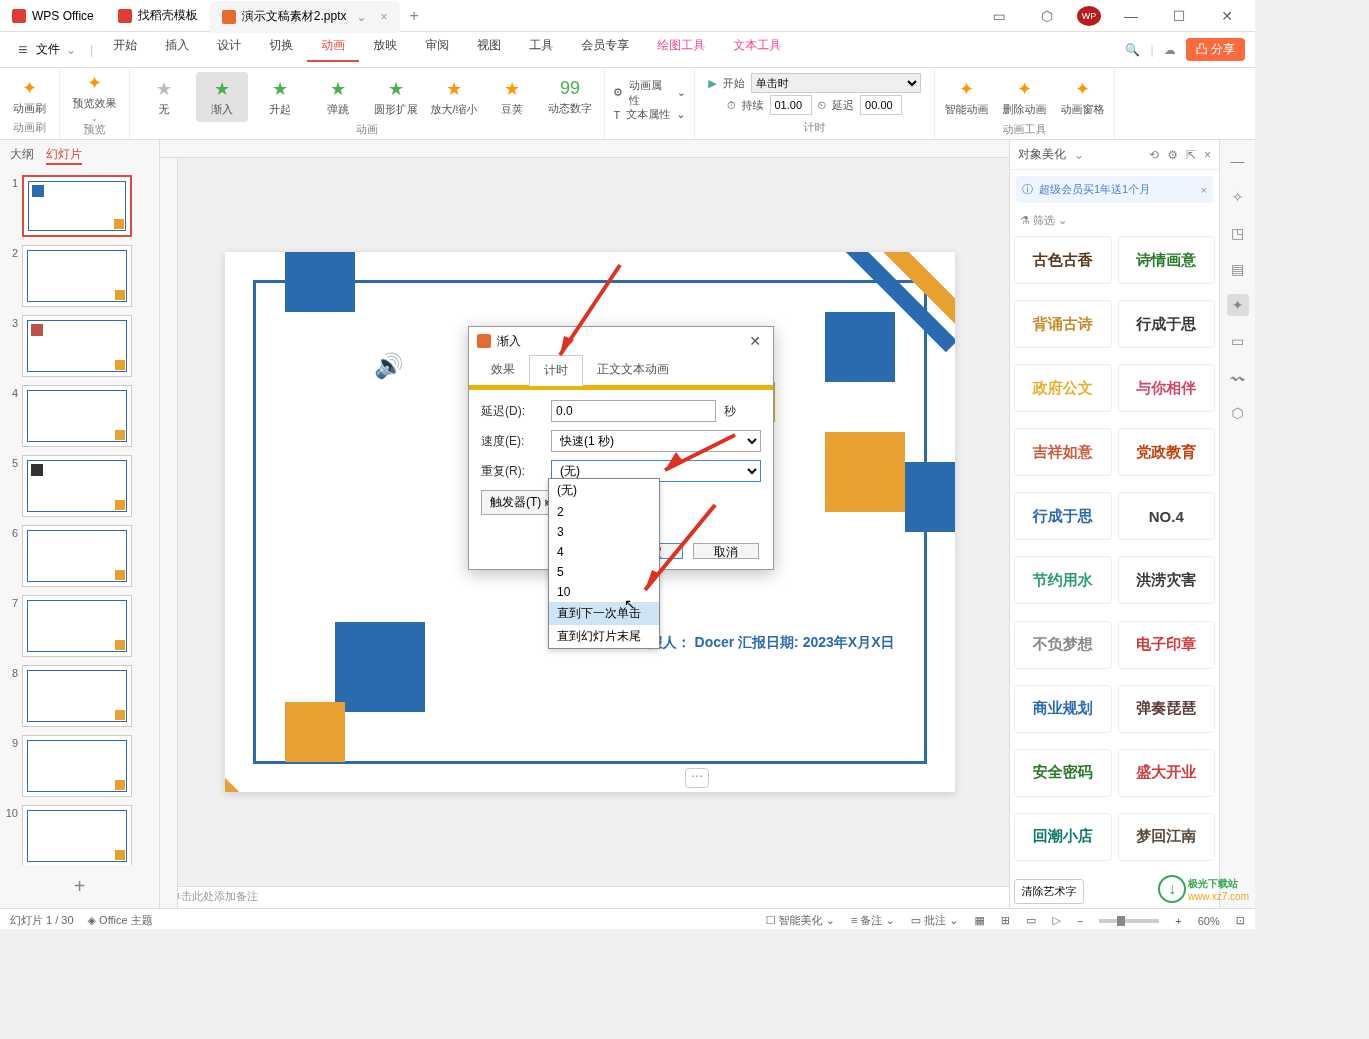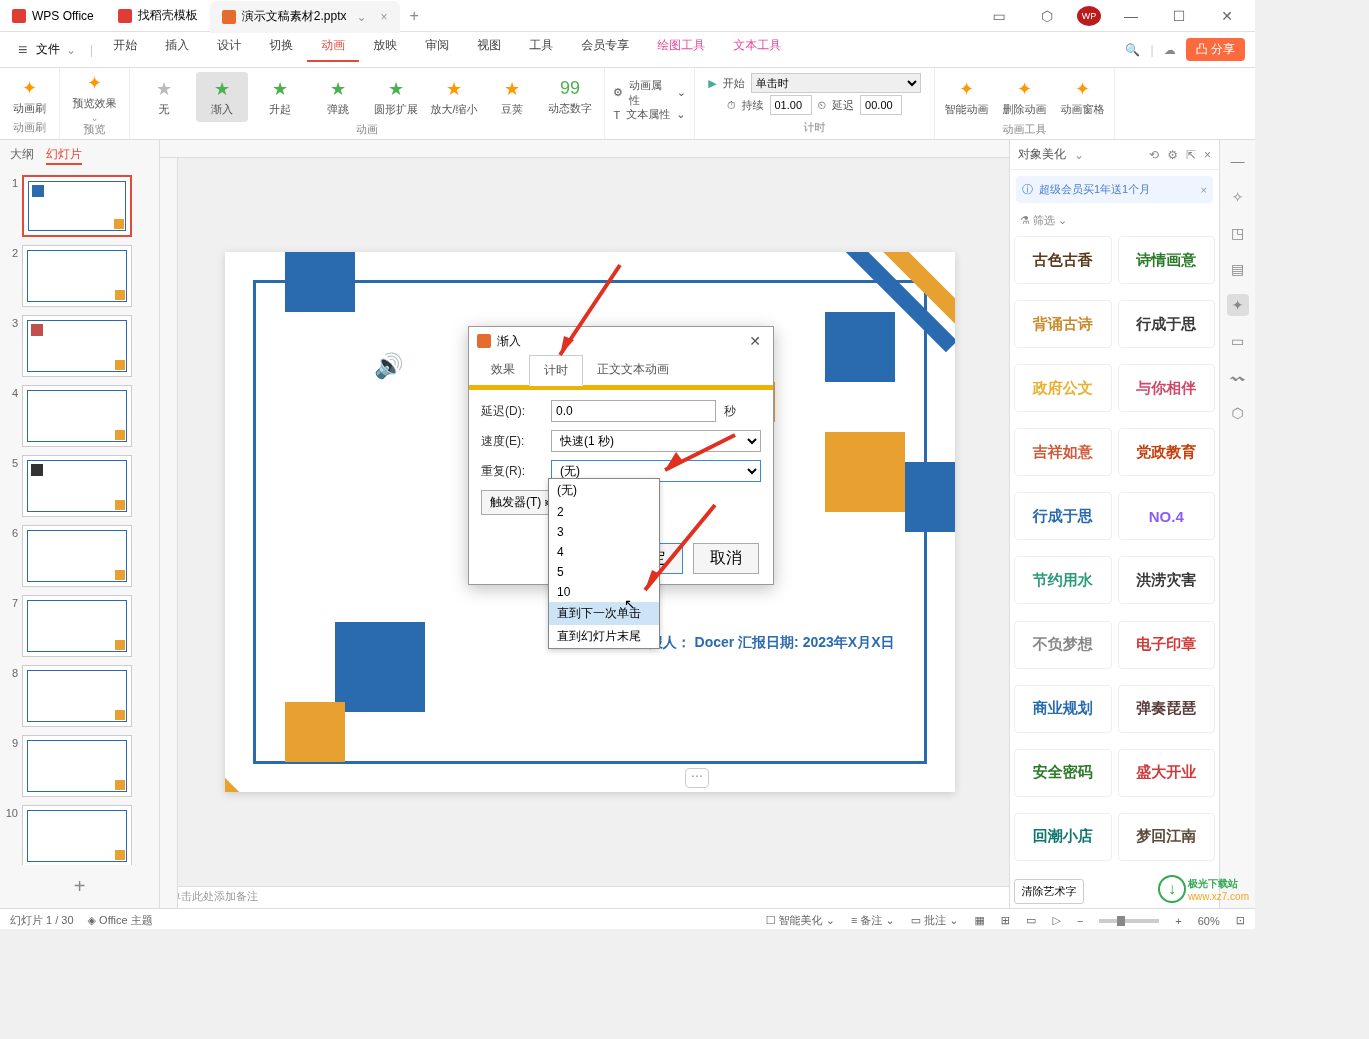--- a/index.html
+++ b/index.html
@@ -104,21 +104,21 @@
 .dlg-row { display: flex; align-items: center; margin-bottom: 8px; gap: 8px; }
 .dlg-label { width: 62px; font-size: 12px; color: #333; }
 .dlg-select, .dlg-input { flex: 1; height: 22px; border: 1px solid #aaa; font-size: 12px; padding: 0 4px; background: #fff; }
 .dlg-repeat { border: 1px solid #3b8bd4; }
 .dlg-unit { font-size: 12px; color: #333; }
 .dlg-trigger { border: 1px solid #aaa; padding: 3px 8px; font-size: 12px; background: #f5f5f5; }
 .dlg-dropdown { position: absolute; left: 548px; top: 478px; width: 112px; background: #fff; border: 1px solid #888; z-index: 101; box-shadow: 0 2px 6px rgba(0,0,0,.2); }
 .dd-item { padding: 3px 8px; font-size: 12px; cursor: pointer; }
 .dd-item.hover { background: #cde4f7; }
 .dlg-btns { display: flex; justify-content: flex-end; gap: 10px; padding: 10px 14px; }
-.dlg-btn { width: 66px; height: 31px; border: 1px solid #aaa; background: #f5f5f5; font-size: 16px; }
+.dlg-btn { width: 66px; height: 16px; border: 1px solid #aaa; background: #f5f5f5; font-size: 12px; }
 .dlg-btn.primary { border: 1px solid #3b8bd4; }
 
 
 .arrow { position: absolute; z-index: 150; pointer-events: none; }
 .arrow-line { stroke: #e03020; stroke-width: 4; fill: none; }
 .arrow-head { fill: #e03020; }
 
 
 .watermark { position: absolute; right: 6px; bottom: 26px; font-size: 10px; color: #34a853; z-index: 200; display: flex; align-items: center; gap: 2px; }
 .wm-logo { width: 28px; height: 28px; border-radius: 50%; border: 2px solid #34a853; display: flex; align-items: center; justify-content: center; color: #34a853; font-size: 16px; }
@@ -413,21 +413,21 @@
     <div class="rp-grid" id="rp-grid">
         <div class="rp-item" style="color: rgb(90, 58, 26);">古色古香</div>
         <div class="rp-item" style="color: rgb(42, 122, 42);">诗情画意</div>
         <div class="rp-item" style="color: rgb(200, 138, 42);">背诵古诗</div>
         <div class="rp-item" style="color: rgb(58, 58, 58);">行成于思</div>
         <div class="rp-item" style="color: rgb(232, 176, 48);">政府公文</div>
         <div class="rp-item" style="color: rgb(208, 74, 106);">与你相伴</div>
         <div class="rp-item" style="color: rgb(208, 90, 58);">吉祥如意</div>
         <div class="rp-item" style="color: #c2410c;">党政教育</div>
         <div class="rp-item" style="color: rgb(42, 107, 176);">行成于思</div>
-        <div class="rp-item" style="color: #8b5cf6;">NO.4</div>
+        <div class="rp-item" style="color: #404040;">NO.4</div>
         <div class="rp-item" style="color: rgb(42, 154, 122);">节约用水</div>
         <div class="rp-item" style="color: rgb(58, 58, 58);">洪涝灾害</div>
         <div class="rp-item" style="color: rgb(136, 136, 136);">不负梦想</div>
         <div class="rp-item" style="color: rgb(208, 58, 58);">电子印章</div>
         <div class="rp-item" style="color: rgb(42, 107, 176);">商业规划</div>
         <div class="rp-item" style="color: rgb(90, 58, 58);">弹奏琵琶</div>
         <div class="rp-item" style="color: rgb(42, 122, 42);">安全密码</div>
         <div class="rp-item" style="color: rgb(208, 58, 58);">盛大开业</div>
         <div class="rp-item" style="color: #0f766e;">回潮小店</div>
         <div class="rp-item" style="color: rgb(90, 74, 58);">梦回江南</div>

